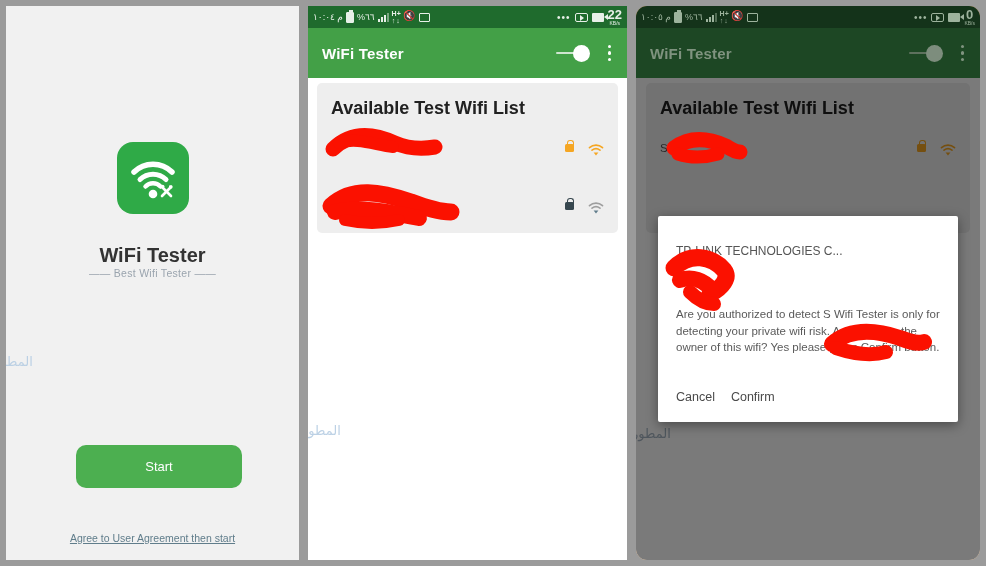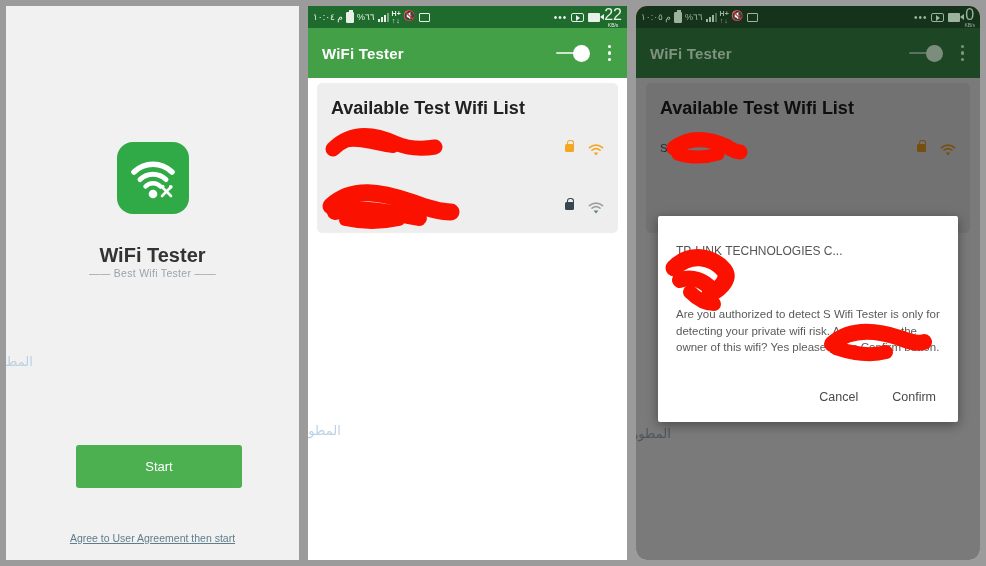--- a/index.html
+++ b/index.html
@@ -79,21 +79,21 @@
   .sb-cam {
     width: 12px; height: 9px; background: currentColor;
     border-radius: 1px; position: relative;
   }
   .sb-cam::after {
     content: ""; position: absolute; right: -4px; top: 1px;
     border-right: 4px solid currentColor;
     border-top: 3.5px solid transparent; border-bottom: 3.5px solid transparent;
   }
   .sb-speed { text-align: center; line-height: 1; }
-  .sb-speed b { display: block; font-size: 16px; font-weight: normal; }
+  .sb-speed b { display: block; font-size: 13px; font-weight: bold; }
   .sb-speed s { display: block; font-size: 5px; text-decoration: none; }
 
   
   .appbar {
     position: relative;
     height: 50px;
     display: flex;
     align-items: center;
     padding: 0 14px;
   }
@@ -131,21 +131,21 @@
     display: flex; align-items: center; justify-content: center;
   }
   .app-title {
     margin-top: 30px; font-size: 20px; font-weight: bold; color: #333333;
   }
   .tagline {
     margin-top: 0; font-size: 10.5px; color: #9aa4ae; letter-spacing: .3px;
   }
   .start-btn {
     position: absolute; left: 70px; top: 439px;
-    width: 166px; height: 43px; border-radius: 3px; background: #4caf50;
+    width: 166px; height: 43px; border-radius: 10px; background: #4caf50;
     color: #ffffff; font-size: 13px;
     display: flex; align-items: center; justify-content: center;
     border: none; cursor: pointer;
     font-family: "Liberation Sans", sans-serif;
   }
   .agree-link {
     position: absolute; left: 0; right: 0; top: 526px;
     text-align: center; font-size: 10.5px; color: #607d8b;
     text-decoration: underline;
   }
@@ -204,21 +204,21 @@
   .dlg-risk-label { font-size: 12px; color: #555555; }
   .risk-badge {
     width: 44px; height: 44px; border-radius: 50%; background: #fcd116;
     display: flex; align-items: center; justify-content: center;
     color: #ffffff; font-size: 13px;
   }
   .dlg-text {
     margin-top: 4px; font-size: 11.5px; line-height: 1.45; color: #5a5a5a;
   }
   .dlg-actions {
-    margin-top: 34px; display: flex; justify-content: flex-end; gap: 34px;
+    margin-top: 34px; display: flex; justify-content: flex-start; gap: 16px;
     padding-right: 4px; padding-bottom: 10px;
   }
   .dlg-btn {
     background: none; border: none; cursor: pointer;
     font-size: 12.5px; color: #4a4a4a;
     font-family: "Liberation Sans", sans-serif;
   }
 
   
   .watermark {

